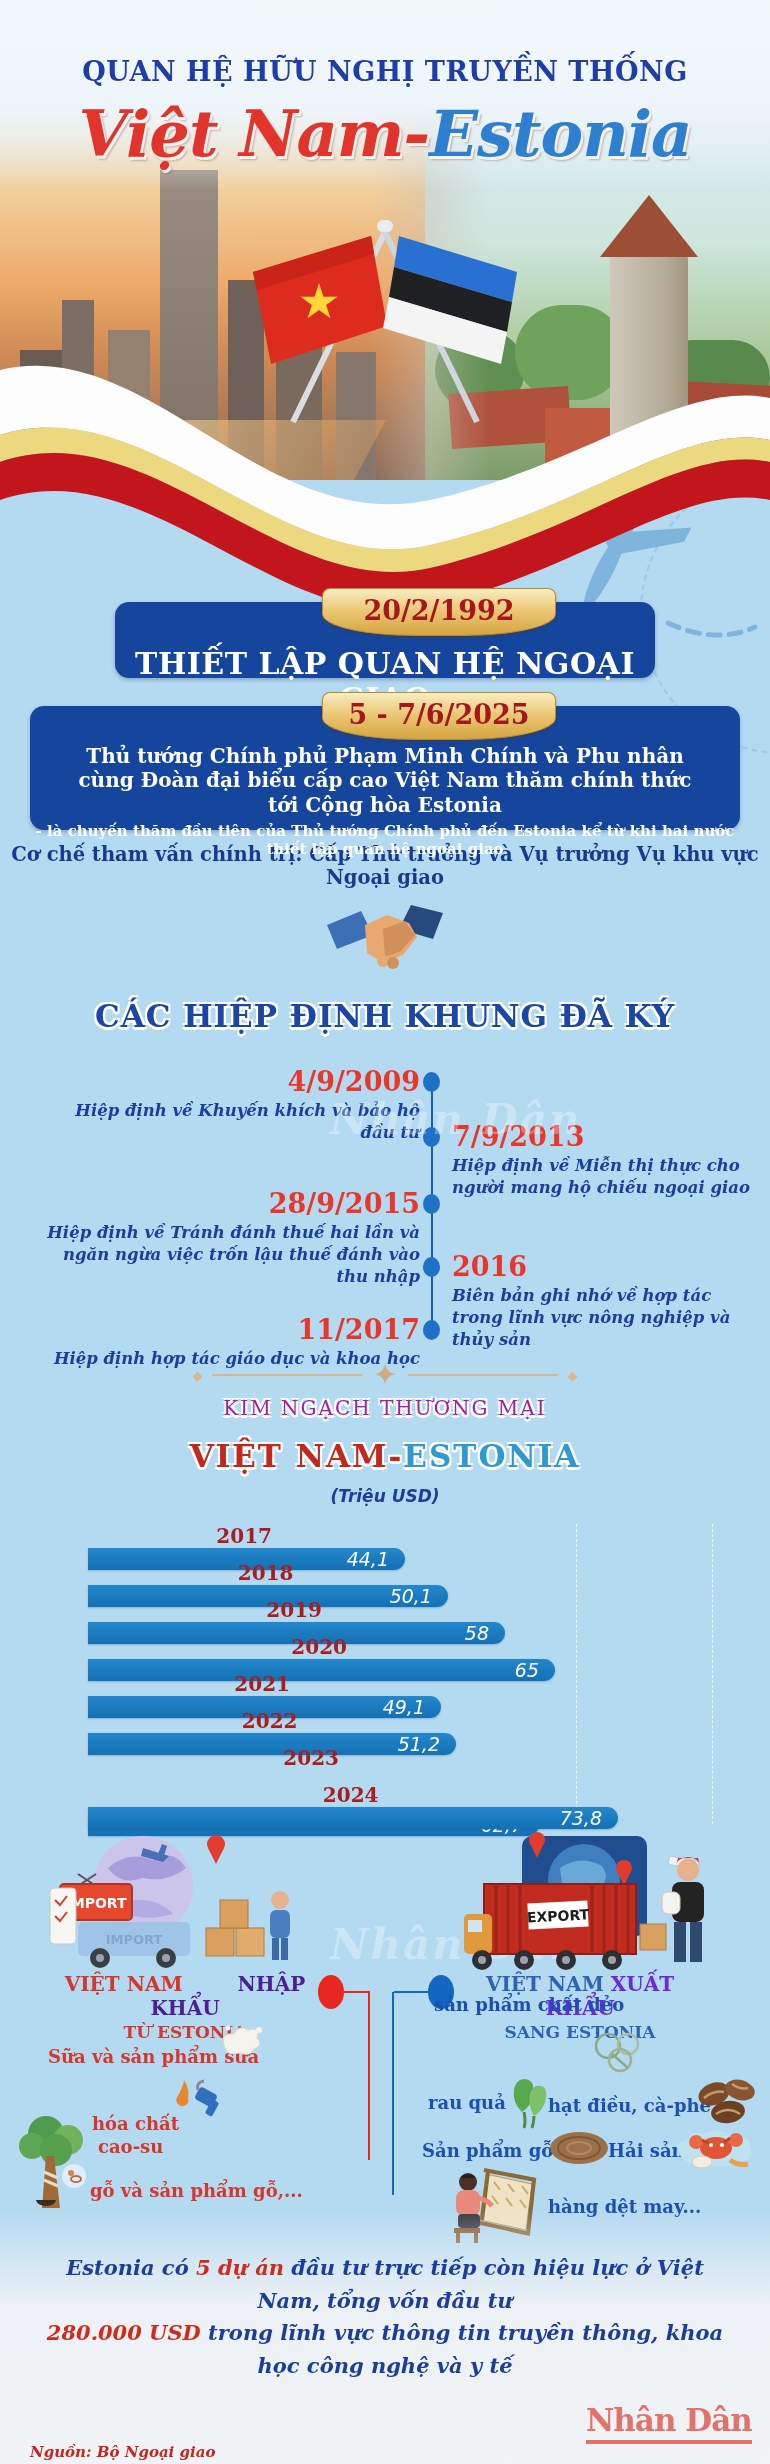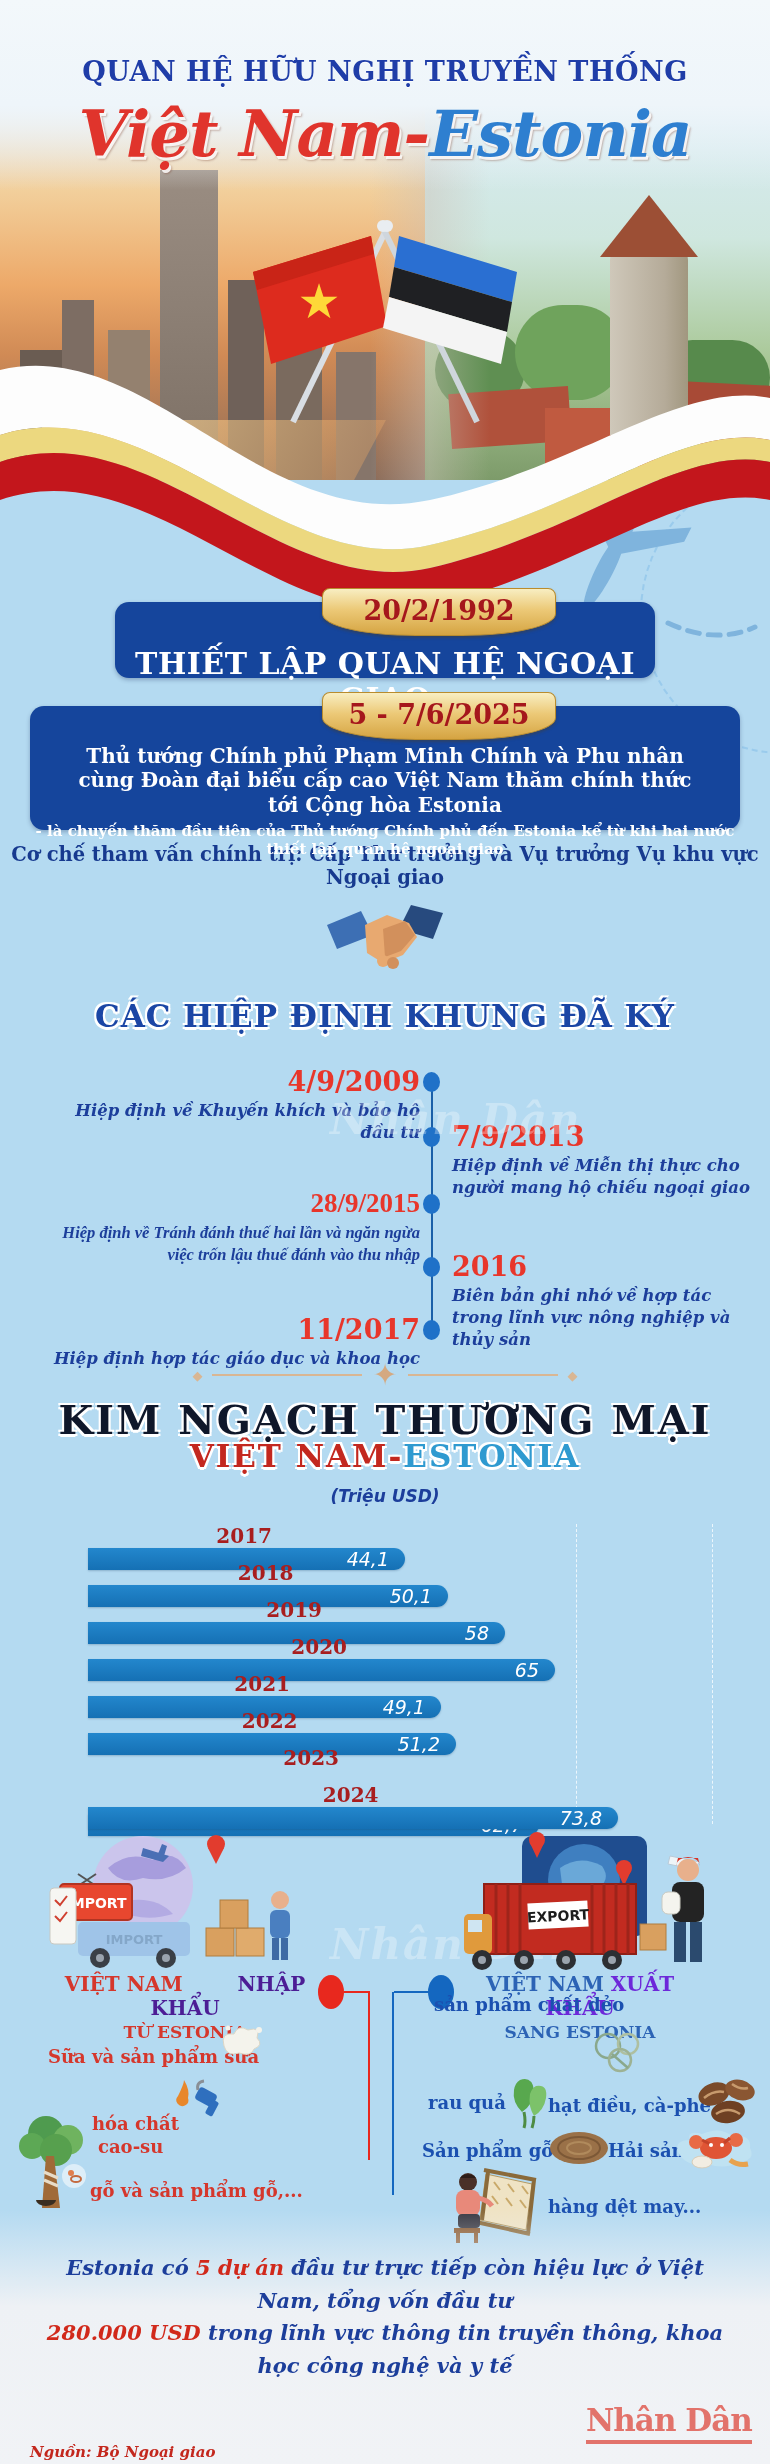--- a/index.html
+++ b/index.html
@@ -62,21 +62,21 @@
   .t-left{right:350px;width:380px;text-align:right;}
   .t-right{left:452px;width:300px;text-align:left;}
   .watermark{position:absolute;font-size:42px;font-weight:bold;font-style:italic;
     color:rgba(255,255,255,.30);letter-spacing:2px;}
   
   .ornament{position:absolute;left:0;top:1360px;width:770px;display:flex;justify-content:center;align-items:center;gap:10px;color:#d9b693;}
   .orn-line{width:150px;height:2px;background:#d9b693;}
   .orn-d{font-size:13px;}
   .orn-center{font-size:30px;color:#d4a981;line-height:1;}
   
-  .h-trade1{position:absolute;left:0;top:1396px;width:770px;text-align:center;font-size:40px;font-weight:bold;color:#0f172a;letter-spacing:2px;
+  .h-trade1{position:absolute;left:0;top:1396px;width:770px;text-align:center;font-size:20px;font-weight:normal;color:#a21caf;letter-spacing:2px;
     text-shadow:-2px -2px 0 #fff,2px -2px 0 #fff,-2px 2px 0 #fff,2px 2px 0 #fff,0 3px 0 #fff;}
   .h-trade2{position:absolute;left:0;top:1438px;width:770px;text-align:center;font-size:31px;font-weight:bold;letter-spacing:2px;
     text-shadow:-2px -2px 0 #fff,2px -2px 0 #fff,-2px 2px 0 #fff,2px 2px 0 #fff,0 3px 0 #fff;}
   .h-trade2 .t-red{color:#c3281f;} .h-trade2 .t-lblue{color:#2f9ad0;}
   .unit{position:absolute;left:0;top:1486px;width:770px;text-align:center;font-size:17px;font-style:italic;font-weight:bold;color:#1c3e9b;font-family:"DejaVu Sans",sans-serif;}
   #chart{position:absolute;left:88px;top:1524px;width:660px;height:300px;}
   .gridline{position:absolute;top:0;height:300px;border-left:1px dashed rgba(255,255,255,.75);}
   .bar-row{position:absolute;left:0;height:37px;display:flex;align-items:center;flex-direction:column;}
   .bar-year{width:62px;text-align:right;padding-right:11px;font-size:20px;font-weight:bold;color:#a81e1f;}
   .bar{height:31px;background:linear-gradient(180deg,#2387cd,#1570b4);border-radius:0 16px 16px 0;
@@ -203,21 +203,21 @@
   <div class="t-item t-left" style="top: 8px;">
         <div class="t-date">4/9/2009</div>
         <div class="t-desc">Hiệp định về Khuyến khích và bảo hộ đầu tư</div>
       </div>
       <div class="t-dot" style="top: 12px;"></div>
       <div class="t-item t-right" style="top: 63px;">
         <div class="t-date">7/9/2013</div>
         <div class="t-desc">Hiệp định về Miễn thị thực cho người mang hộ chiếu ngoại giao</div>
       </div>
       <div class="t-dot" style="top: 67px;"></div>
-      <div class="t-item t-left" style="top: 130px; font-family: Liberation Serif, serif;">
+      <div class="t-item t-left" style="top: 130px;">
         <div class="t-date">28/9/2015</div>
         <div class="t-desc">Hiệp định về Tránh đánh thuế hai lần và ngăn ngừa việc trốn lậu thuế đánh vào thu nhập</div>
       </div>
       <div class="t-dot" style="top: 134px;"></div>
       <div class="t-item t-right" style="top: 193px;">
         <div class="t-date">2016</div>
         <div class="t-desc">Biên bản ghi nhớ về hợp tác trong lĩnh vực nông nghiệp và thủy sản</div>
       </div>
       <div class="t-dot" style="top: 197px;"></div>
       <div class="t-item t-left" style="top: 256px;">

